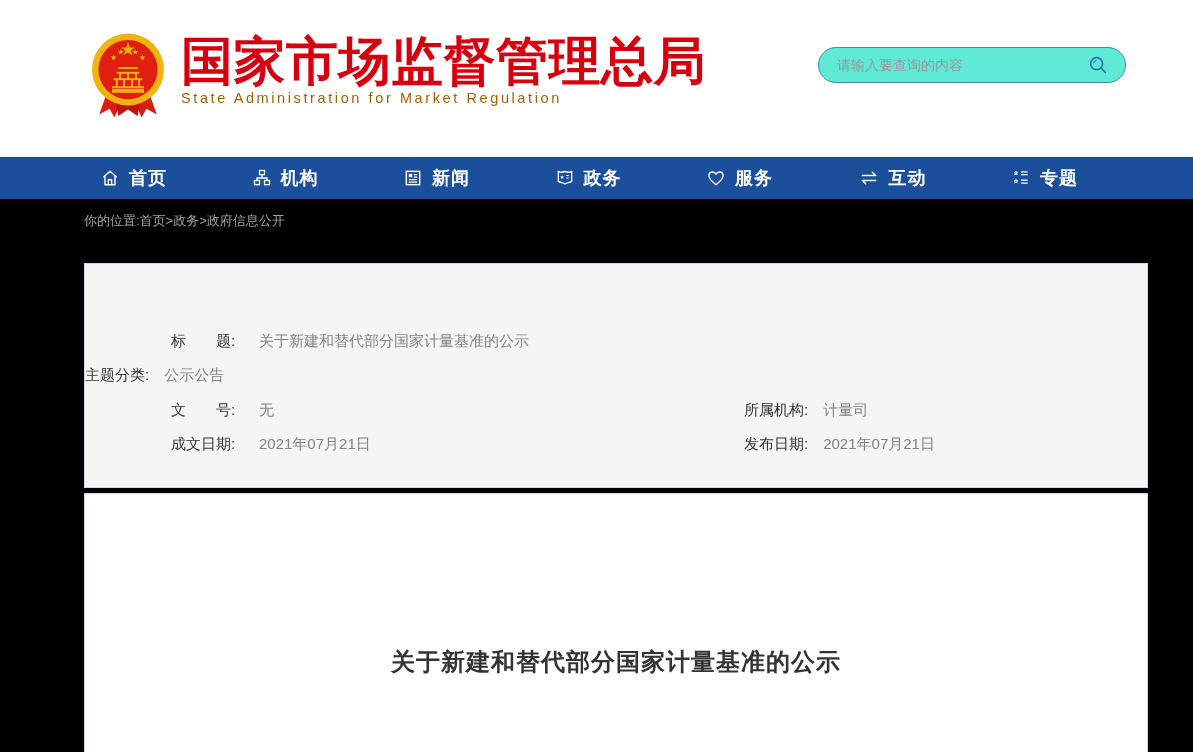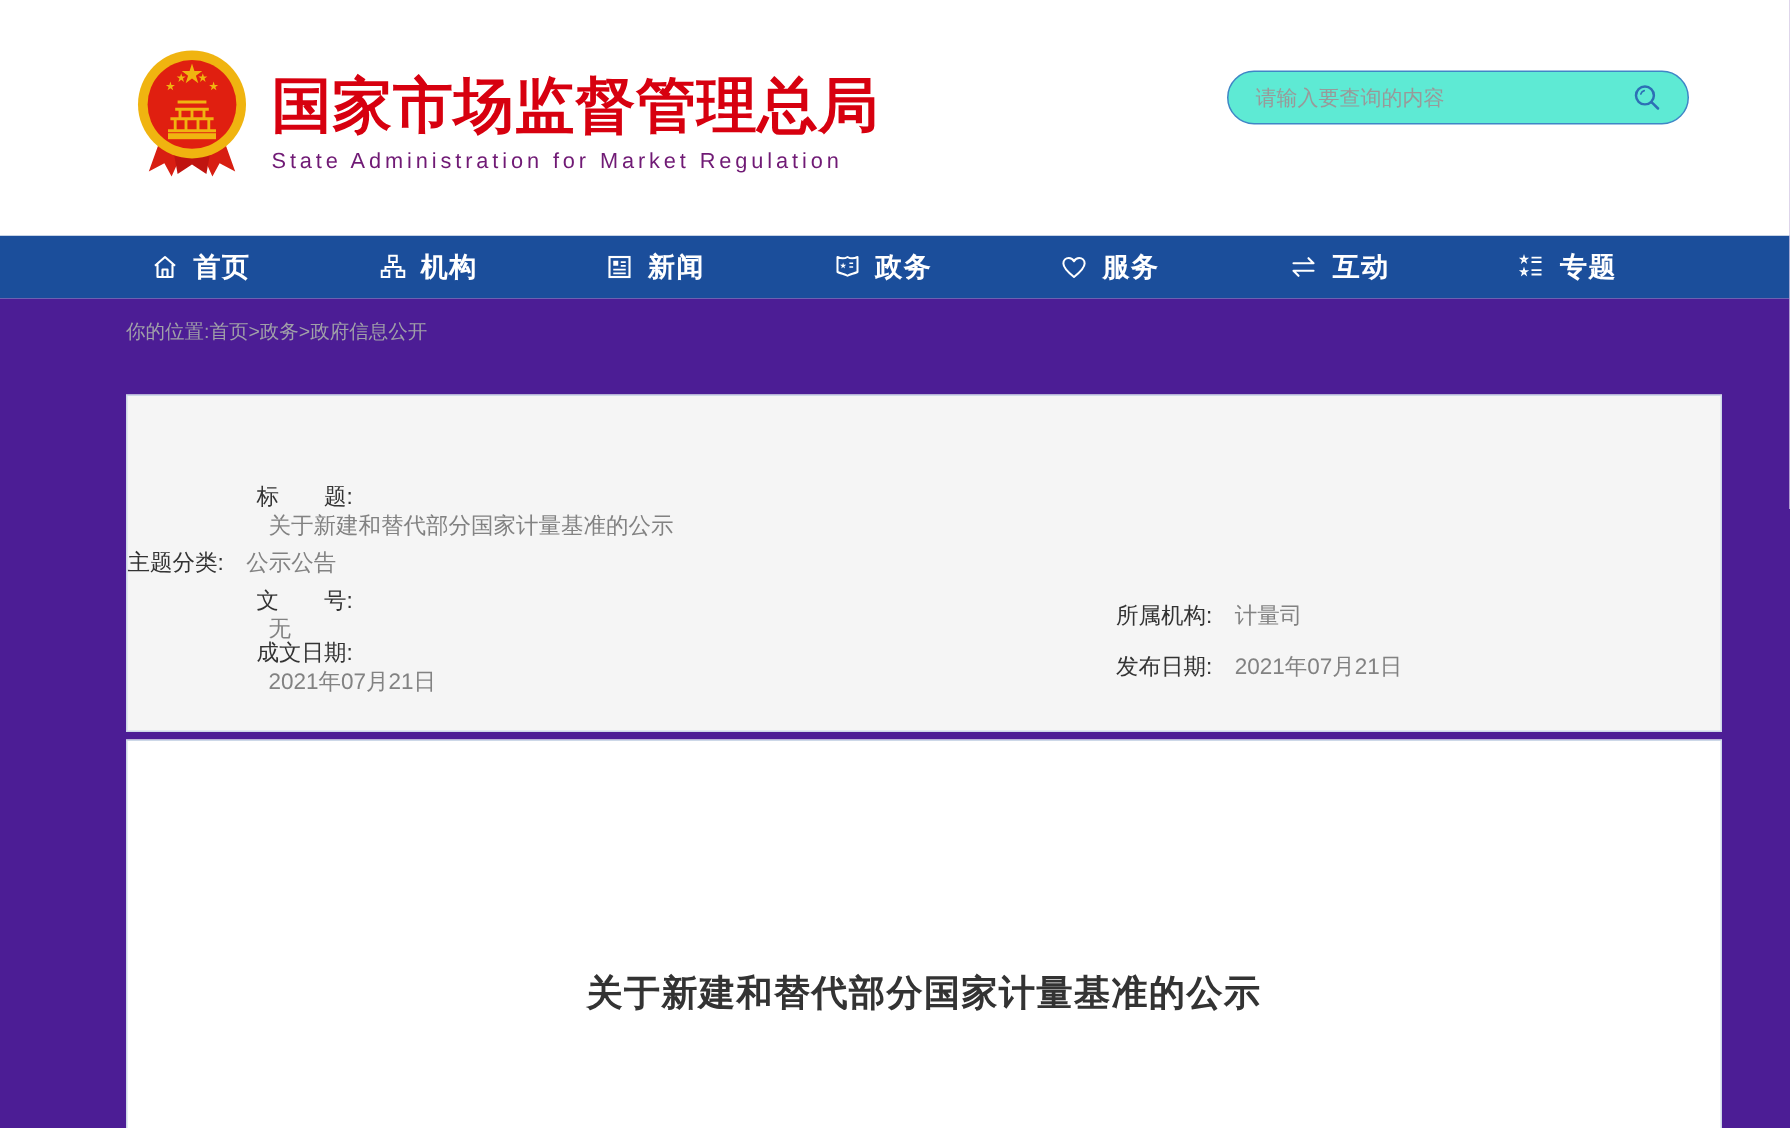--- a/index.html
+++ b/index.html
@@ -3,49 +3,49 @@
 <meta charset="utf-8">
 <style>
   * { margin:0; padding:0; box-sizing:border-box; }
   html,body { width:1193px; height:752px; overflow:hidden; background:#fff;
     font-family:"Liberation Sans", sans-serif; }
 
   
   .header { height:157px; background:#fff; position:relative; }
   .logo-wrap { position:absolute; left:88px; top:31px; width:80px; height:90px; }
   .brand { position:absolute; left:181px; top:38px; width:420px; }
-  .brand-cn { color:#d7000f; font-size:40px; font-weight:bold; letter-spacing:0.5px;
-    line-height:46px; white-space:nowrap;margin-top:10px; }
-  .brand-en { color:#701a75; font-size:14.5px; letter-spacing:2.6px; margin-top:6px;
+  .brand-cn { color:#d7000f; font-size:52px; font-weight:bold; letter-spacing:0.5px;
+    line-height:46px; white-space:nowrap; }
+  .brand-en { color:#a16207; font-size:14.5px; letter-spacing:2.6px; margin-top:6px;
     white-space:nowrap; }
   .search-box { position:absolute; right:67px; top:47px; width:308px; height:36px;
     border:1px solid #3f86c6; border-radius:18px; background:#5eead4;
     display:flex; align-items:center; padding:0 14px 0 18px; }
   .search-input { flex:1; border:none; outline:none; font-size:14px; color:#333;
     background:transparent; font-family:"Liberation Sans", sans-serif; }
   .search-input::placeholder { color:#999; }
   .search-btn { background:none; border:none; cursor:pointer; width:26px; height:26px;
     display:flex; align-items:center; justify-content:center; }
 
   
   .nav { height:42px; background:#1b4e9b; display:flex; align-items:flex-start;
     justify-content:space-between; padding:0 115px 0 100px; }
   .nav-item { display:flex; align-items:center; gap:9px; color:#fff; cursor:pointer;
     height:42px; }
   .nav-item .lbl { font-size:18px; font-weight:bold; letter-spacing:1px; }
   .nav-item svg { display:block; }
 
   
-  .main { background:#4c1d95; height:553px; padding:14px 45px 0 84px; }
+  .main { background:#000000; height:553px; padding:14px 45px 0 84px; }
   .breadcrumb { font-size:13px; color:#a0a0a8; line-height:15px; cursor:pointer; }
 
   .info-panel { margin-top:35px; width:1064px; height:225px; background:#f5f5f5;
     border:1px solid #cdd8e8; padding-top:60px; }
   .row { display:flex; height:34.5px; align-items:center; font-size:15px; }
-  .cell-left { width:659px; padding-left:86px; display:flex; align-items:flex-start;flex-direction:column; }
+  .cell-left { width:659px; padding-left:86px; display:flex; align-items:flex-end; }
   .cell-right { flex:1; display:flex; align-items:center; }
   .flabel { color:#333; white-space:pre; }
   .cell-left .flabel { width:80px; }
   .fvalue { color:#828282; margin-left:8px; white-space:nowrap; }
   .cell-right .fvalue { margin-left:15px; }
 
   .content-panel { margin-top:5px; width:1064px; height:400px; background:#fff;
     border:1px solid #cdd8e8; padding-top:152px; }
   .article-title { text-align:center; font-size:24px; font-weight:bold; color:#333;
     letter-spacing:1px; }

